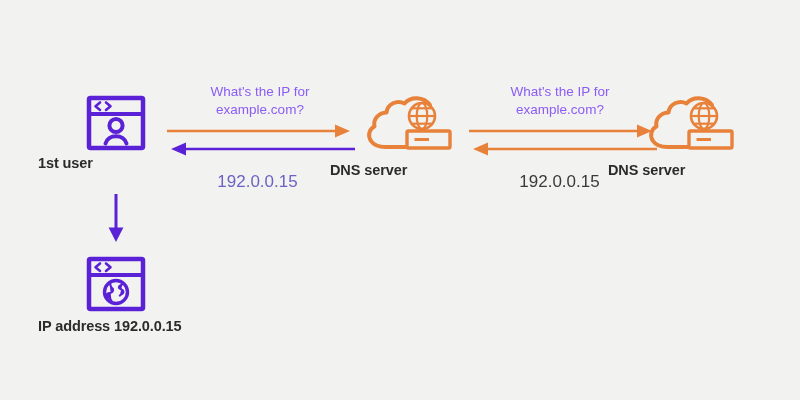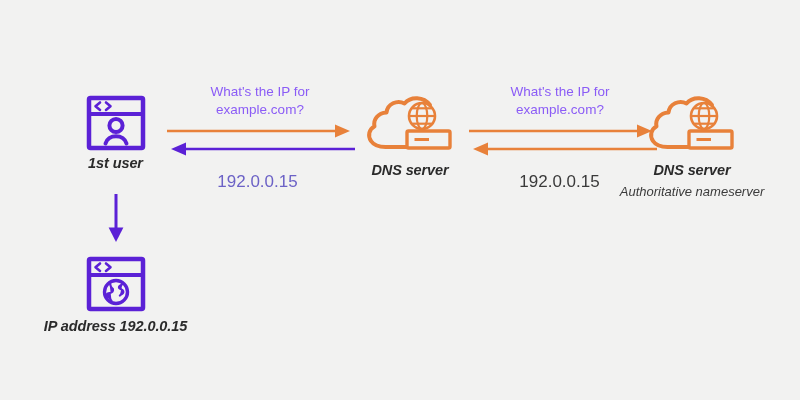--- a/index.html
+++ b/index.html
@@ -14,22 +14,20 @@
     overflow: hidden;
   }
   #diagram {
     position: relative;
     width: 800px;
     height: 400px;
     background: #f2f2f1;
   }
   .node {
     position: absolute;
-    text-align: center;
-    font-style: italic;
   }
   .icon-box {
     display: block;
     margin: 0 auto;
   }
   .node-title {
     font-size: 14.5px;
     font-weight: bold;
     color: #2b2b2b;
     letter-spacing: -0.1px;
@@ -166,16 +164,15 @@
                L67 52" fill="none" stroke="#e8813a" stroke-width="4" stroke-linecap="round" stroke-linejoin="round"></path>
       <circle cx="56" cy="21" r="13" fill="none" stroke="#e8813a" stroke-width="2.6"></circle>
       <ellipse cx="56" cy="21" rx="5.3" ry="13" fill="none" stroke="#e8813a" stroke-width="2.2"></ellipse>
       <line x1="43" y1="21" x2="69" y2="21" stroke="#e8813a" stroke-width="2.2"></line>
       <line x1="45.6" y1="13.3" x2="66.4" y2="13.3" stroke="#e8813a" stroke-width="2.2"></line>
       <line x1="45.6" y1="28.7" x2="66.4" y2="28.7" stroke="#e8813a" stroke-width="2.2"></line>
       <rect x="41" y="36" width="43" height="17" rx="1.5" fill="#f2f2f1" stroke="#e8813a" stroke-width="3.4"></rect>
       <line x1="48.5" y1="44.5" x2="63" y2="44.5" stroke="#e8813a" stroke-width="3"></line>
     </svg>
     <div class="node-title">DNS server</div>
-    <div class="node-sub">Authoritative nameserver</div>
   </div>
 
 </div>
 
 </body></html>

